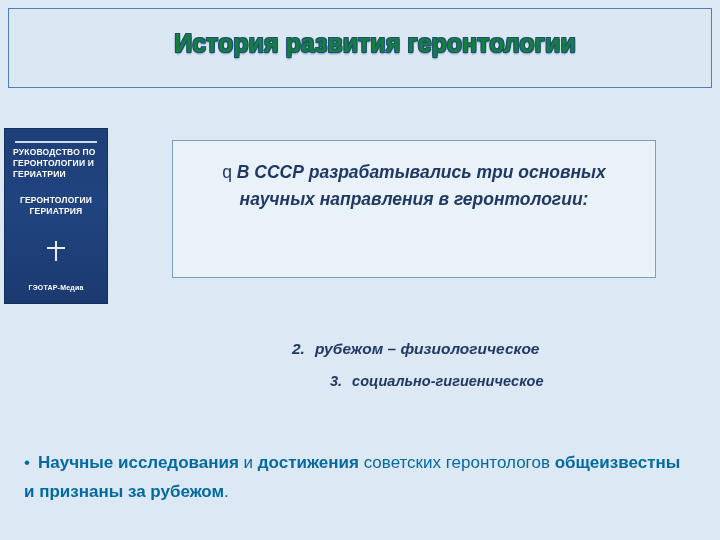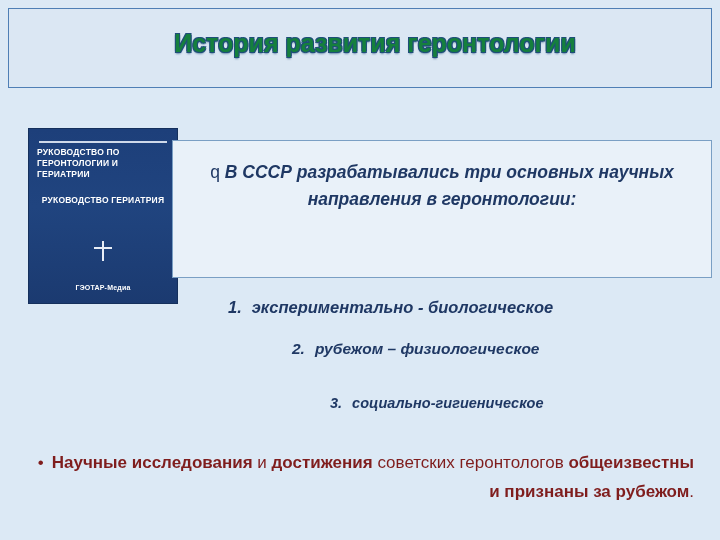--- a/index.html
+++ b/index.html
@@ -48,23 +48,23 @@
        1px  1px 0 #1f4e79,
        0px  2px 2px rgba(31,78,121,0.6);
   }
   .title-line {
     display: block;
   }
 
   
   .book {
     position: absolute;
-    left: 28px;
+    left: 4px;
     top: 128px;
-    width: 150px;
+    width: 104px;
     height: 176px;
     background: linear-gradient(180deg, #1d3f7a 0%, #20447f 45%, #1b3a70 100%);
     border: 1px solid #15305c;
     box-sizing: border-box;
     color: #ffffff;
     overflow: hidden;
   }
   .book-top-rule {
     position: absolute;
     left: 10px;
@@ -129,21 +129,21 @@
     font-size: 7px;
     font-weight: bold;
     letter-spacing: 0.2px;
   }
 
   
   .statement-box {
     position: absolute;
     left: 172px;
     top: 140px;
-    width: 540px;
+    width: 484px;
     height: 138px;
     background: #e9f1f9;
     border: 1px solid #7a9fc4;
     box-sizing: border-box;
   }
   .statement-text {
     position: absolute;
     left: 24px;
     right: 24px;
     top: 18px;
@@ -174,37 +174,37 @@
     top: 298px;
     font-size: 16.5px;
   }
   .num-2 {
     left: 292px;
     top: 340px;
     font-size: 15.5px;
   }
   .num-3 {
     left: 330px;
-    top: 395px;
+    top: 373px;
     font-size: 14.5px;
   }
   .num-marker {
     display: inline-block;
     margin-right: 10px;
   }
 
   
   .bottom-para {
     position: absolute;
-    left: 30px;
+    left: 24px;
     top: 448px;
     width: 664px;
-    text-align: right;
+    text-align: left;
     font-size: 17px;
-    color: #7f1d1d;
+    color: #0369a1;
     line-height: 29px;
   }
   .bottom-para .dot {
     font-size: 17px;
     margin-right: 8px;
   }
   .b {
     font-weight: bold;
   }
 </style>
@@ -215,35 +215,32 @@
 
   <div class="title-box">
     <div class="title-text">
       <span class="title-line">История развития геронтологии</span>
     </div>
   </div>
 
   <div class="book">
     <div class="book-top-rule"></div>
     <div class="book-title">РУКОВОДСТВО ПО ГЕРОНТОЛОГИИ И ГЕРИАТРИИ</div>
-    <div class="book-sub">РУКОВОДСТВО ГЕРИАТРИЯ</div>
+    <div class="book-sub">ГЕРОНТОЛОГИИ ГЕРИАТРИЯ</div>
     <div class="book-emblem"></div>
     <div class="book-publisher">ГЭОТАР-Медиа</div>
   </div>
 
   <div class="statement-box">
     <div class="statement-text">
       <span class="bullet-q">q</span>
       <span>В СССР разрабатывались три основных научных  направления в геронтологии:</span>
     </div>
   </div>
 
-  <div class="num-item num-1">
-    <span class="num-marker">1.</span><span>экспериментально - биологическое</span>
-  </div>
   <div class="num-item num-2">
     <span class="num-marker">2.</span><span>рубежом – физиологическое</span>
   </div>
   <div class="num-item num-3">
     <span class="num-marker">3.</span><span>социально-гигиеническое</span>
   </div>
 
   <div class="bottom-para">
     <span class="dot">•</span><span class="b">Научные исследования</span><span> и </span><span class="b">достижения</span><span> советских геронтологов </span><span class="b">общеизвестны и признаны за рубежом</span><span>.</span>
   </div>

